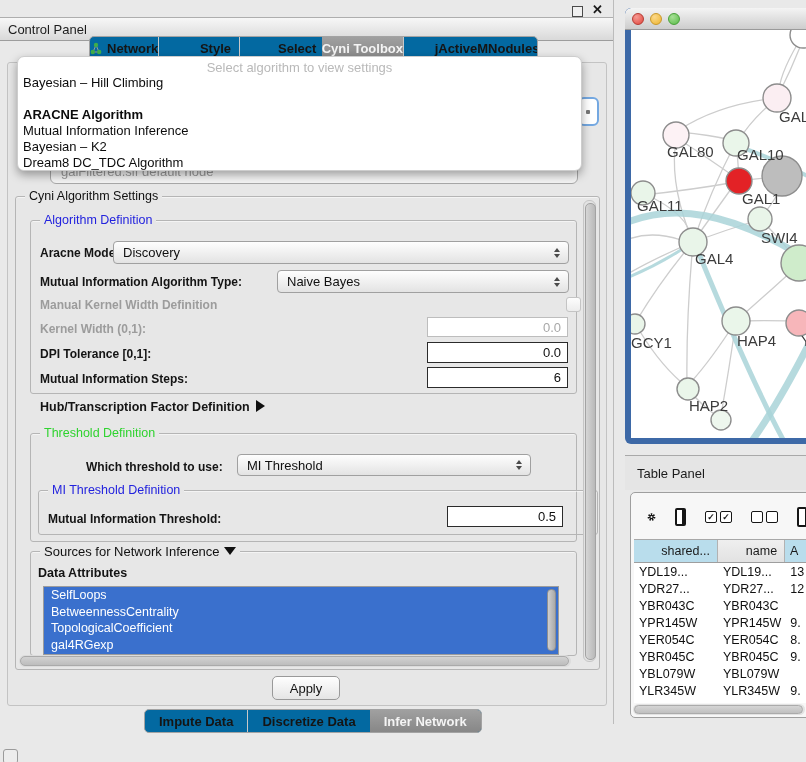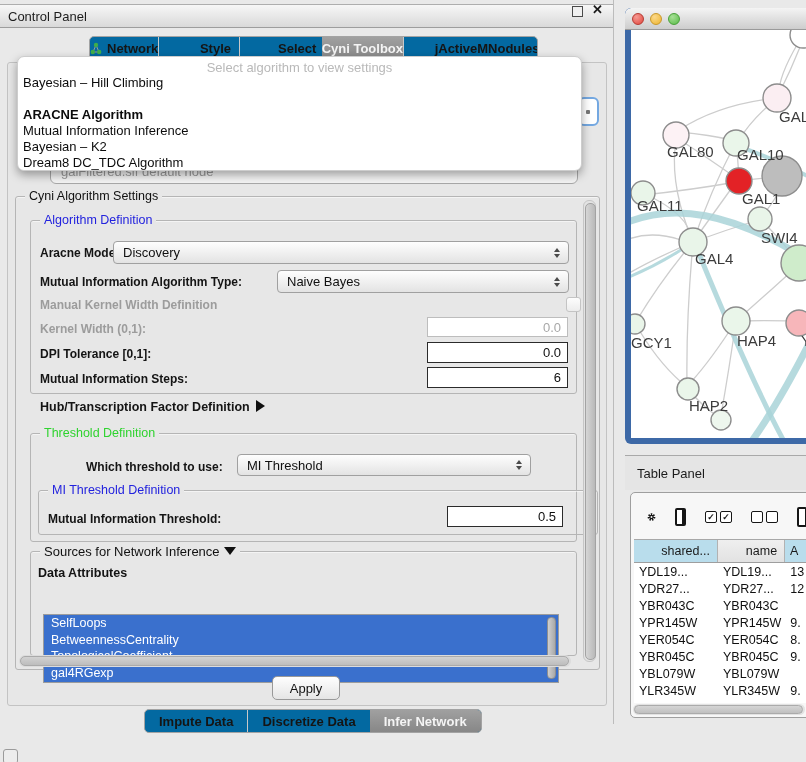--- a/index.html
+++ b/index.html
@@ -3,21 +3,21 @@
 <meta charset="utf-8">
 <style>
   html,body{margin:0;padding:0;}
   body{width:806px;height:762px;position:relative;overflow:hidden;
        background:#e9e9e9;font-family:"Liberation Sans",sans-serif;
        -webkit-font-smoothing:antialiased;}
   .abs{position:absolute;}
 
   
   #cp{left:0;top:8;width:613px;height:724px;background:#e9e9e9;border-right:1px solid #bcbcbc;}
-  #cp-titlebar{left:0;top:4px;width:613px;height:22px;
+  #cp-titlebar{left:0;top:17px;width:613px;height:22px;
     background:linear-gradient(#f7f7f7,#d9d9d9);
     border-top:1px solid #aeaeae;border-bottom:1px solid #9d9d9d;
     display:flex;align-items:center;}
   #cp-title{font-size:13px;color:#1c1c1c;padding-left:8px;}
   #cp-float{right:30px;top:6px;width:9px;height:9px;border:1.5px solid #4a4a4a;background:#f0f0f0;}
   #cp-close{right:10px;top:2px;font-size:13px;font-weight:bold;color:#1a1a1a;cursor:default;}
 
   
   .segbar{background:#0369a1;border:1px solid #a3a3a3;border-radius:5px;display:flex;overflow:hidden;
     font-size:13px;font-weight:bold;color:#151515;}
@@ -71,21 +71,21 @@
 
   .tri-right{display:inline-block;width:0;height:0;border-top:6px solid transparent;
     border-bottom:6px solid transparent;border-left:9px solid #101010;vertical-align:-1px;margin-left:6px;}
   .tri-down{display:inline-block;width:0;height:0;border-left:6px solid transparent;
     border-right:6px solid transparent;border-top:8px solid #101010;vertical-align:1px;margin-left:4px;}
 
   #checkbox-manual{left:566px;top:297px;width:13px;height:13px;border:1px solid #c4c4c4;
     border-radius:3px;background:linear-gradient(#fdfdfd,#ececec);}
 
   
-  #attr-list{left:43px;top:586px;width:514px;height:67px;border:1px solid #9c9c9c;overflow:hidden;margin-top:28px;}
+  #attr-list{left:43px;top:586px;width:514px;height:67px;border:1px solid #9c9c9c;overflow:hidden;}
   .attr-item{height:16.5px;line-height:16.5px;font-size:12.5px;color:#fff;padding-left:7px;white-space:nowrap;}
   #attr-scroll{position:absolute;right:2px;top:2px;width:9px;height:62px;border-radius:4px;
     background:linear-gradient(90deg,#cfcfcf,#a9a9a9);border:1px solid #8f8f8f;box-sizing:border-box;}
 
   
   #v-scroll{left:583px;top:200px;width:13px;height:462px;background:#e3e3e3;border:1px solid #c6c6c6;border-radius:6px;box-sizing:border-box;}
   #v-thumb{position:absolute;left:1px;top:2px;width:9px;height:455px;border-radius:5px;
     background:linear-gradient(90deg,#d6d6d6,#b9b9b9);border:1px solid #a3a3a3;}
   #h-scroll{left:19px;top:655px;width:552px;height:12px;background:#dcdcdc;border-radius:6px;}
   #h-thumb{position:absolute;left:1px;top:1px;width:549px;height:10px;border-radius:5px;

